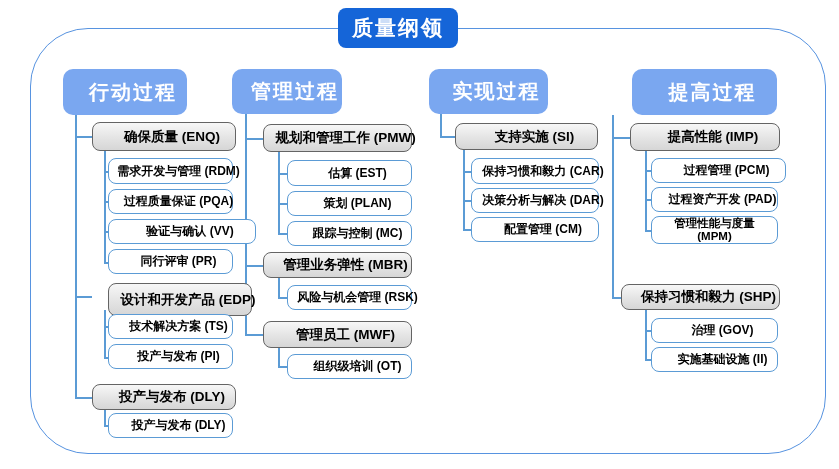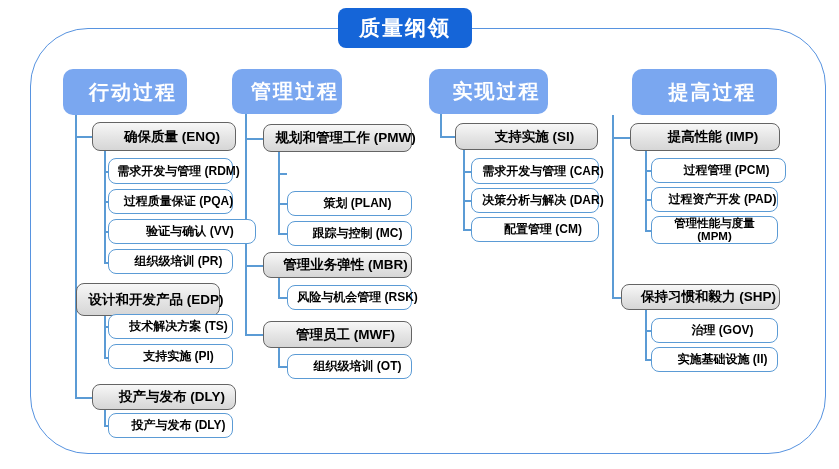--- a/index.html
+++ b/index.html
@@ -5,21 +5,21 @@
   html,body { margin:0; padding:0; background:#ffffff; }
   #canvas {
     position:relative; width:839px; height:469px; background:#ffffff;
     font-family:"Liberation Sans","DejaVu Sans",sans-serif; overflow:hidden;
   }
   .frame {
     position:absolute; left:30px; top:28px; width:796px; height:426px;
     border:1.6px solid #5793E0; border-radius:58px; box-sizing:border-box;
   }
   .title {
-    position:absolute; left:338px; top:8px; width:134px; height:40px;
+    position:absolute; left:338px; top:8px; width:120px; height:40px;
     background:#1565D8; color:#ffffff; border-radius:8px;
     display:flex; align-items:center; justify-content:center;
     font-size:21px; font-weight:bold; letter-spacing:2px; z-index:3;
   }
   .node {
     position:absolute; box-sizing:border-box; display:flex;
     align-items:center; justify-content:center; text-align:center; z-index:2;padding-left:16px;
   }
   .header {
     background:#7AA7F0; color:#ffffff; font-weight:bold; font-size:20px;
@@ -89,39 +89,40 @@
   <div class="hl" style="left:645px;top:230px;width:6px"></div>
   <div class="vl" style="left:645px;top:310px;height:49px"></div>
   <div class="hl" style="left:645px;top:330px;width:6px"></div>
   <div class="hl" style="left:645px;top:359px;width:6px"></div>
 
   <div class="node header" style="left:63px;top:69px;width:124px;height:46px">行动过程</div>
   <div class="node gray" style="left:92px;top:122px;width:144px;height:29px">确保质量 (ENQ)</div>
   <div class="node white" style="left:108px;top:158px;width:125px;height:26px">需求开发与管理 (RDM)</div>
   <div class="node white" style="left:108px;top:189px;width:125px;height:25px">过程质量保证 (PQA)</div>
   <div class="node white" style="left:108px;top:219px;width:148px;height:25px">验证与确认 (VV)</div>
-  <div class="node white" style="left:108px;top:249px;width:125px;height:25px">组织级培训 (PR)</div>
-  <div class="node gray" style="left:76px;top:283px;width:144px;height:33px">设计和开发产品 (EDP)</div>
+  <div class="node white" style="left:108px;top:249px;width:125px;height:25px">同行评审 (PR)</div>
+  <div class="node gray" style="left:108px;top:283px;width:144px;height:33px">设计和开发产品 (EDP)</div>
   <div class="node white" style="left:108px;top:314px;width:125px;height:25px">技术解决方案 (TS)</div>
-  <div class="node white" style="left:108px;top:344px;width:125px;height:25px">支持实施 (PI)</div>
+  <div class="node white" style="left:108px;top:344px;width:125px;height:25px">投产与发布 (PI)</div>
   <div class="node gray" style="left:92px;top:384px;width:144px;height:26px">投产与发布 (DLY)</div>
   <div class="node white" style="left:108px;top:413px;width:125px;height:25px">投产与发布 (DLY)</div>
 
   <div class="node header" style="left:232px;top:69px;width:110px;height:45px">管理过程</div>
   <div class="node gray" style="left:263px;top:124px;width:149px;height:28px">规划和管理工作 (PMW)</div>
+  <div class="node white" style="left:287px;top:160px;width:125px;height:26px">估算 (EST)</div>
   <div class="node white" style="left:287px;top:191px;width:125px;height:25px">策划 (PLAN)</div>
   <div class="node white" style="left:287px;top:221px;width:125px;height:25px">跟踪与控制 (MC)</div>
   <div class="node gray" style="left:263px;top:252px;width:149px;height:26px">管理业务弹性 (MBR)</div>
   <div class="node white" style="left:287px;top:285px;width:125px;height:25px">风险与机会管理 (RSK)</div>
   <div class="node gray" style="left:263px;top:321px;width:149px;height:27px">管理员工 (MWF)</div>
   <div class="node white" style="left:287px;top:354px;width:125px;height:25px">组织级培训 (OT)</div>
 
   <div class="node header" style="left:429px;top:69px;width:119px;height:45px">实现过程</div>
   <div class="node gray" style="left:455px;top:123px;width:143px;height:27px">支持实施 (SI)</div>
-  <div class="node white" style="left:471px;top:158px;width:128px;height:26px">需求开发与管理 (CAR)</div>
+  <div class="node white" style="left:471px;top:158px;width:128px;height:26px">保持习惯和毅力 (CAR)</div>
   <div class="node white" style="left:471px;top:188px;width:128px;height:25px">决策分析与解决 (DAR)</div>
   <div class="node white" style="left:471px;top:217px;width:128px;height:25px">配置管理 (CM)</div>
 
   <div class="node header" style="left:632px;top:69px;width:145px;height:46px">提高过程</div>
   <div class="node gray" style="left:630px;top:123px;width:150px;height:28px">提高性能 (IMP)</div>
   <div class="node white" style="left:651px;top:158px;width:135px;height:25px">过程管理 (PCM)</div>
   <div class="node white" style="left:651px;top:187px;width:127px;height:25px">过程资产开发 (PAD)</div>
   <div class="node white wrap" style="left:651px;top:216px;width:127px;height:28px">管理性能与度量 (MPM)</div>
   <div class="node gray" style="left:621px;top:284px;width:159px;height:26px">保持习惯和毅力 (SHP)</div>
   <div class="node white" style="left:651px;top:318px;width:127px;height:25px">治理 (GOV)</div>

